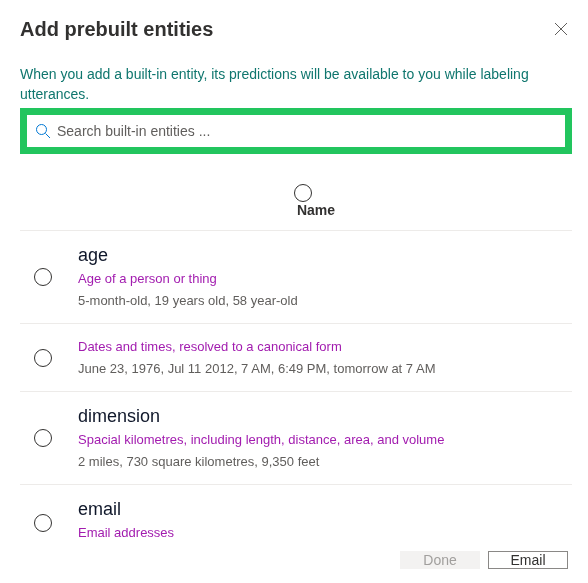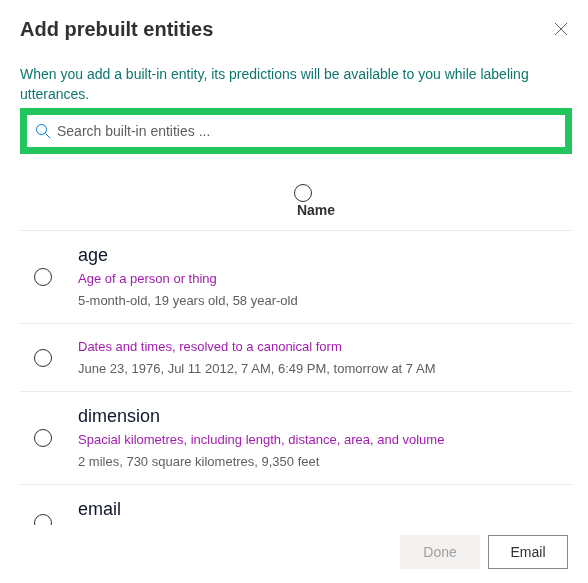--- a/index.html
+++ b/index.html
@@ -132,21 +132,21 @@
   }
   .footer {
     display: flex;
     justify-content: flex-end;
     gap: 8px;
     padding: 10px 4px 14px 0;
     background: #fff;
   }
   .btn {
     min-width: 80px;
-    height: 34px;
+    height: 18px;
     font-size: 14px;
     font-family: inherit;
     cursor: pointer;
     border: 1px solid #8a8886;
     background: #fff;
     color: #323130;
   }
   .btn-primary {
     background: #f3f2f1;
     border: 1px solid #f3f2f1;

